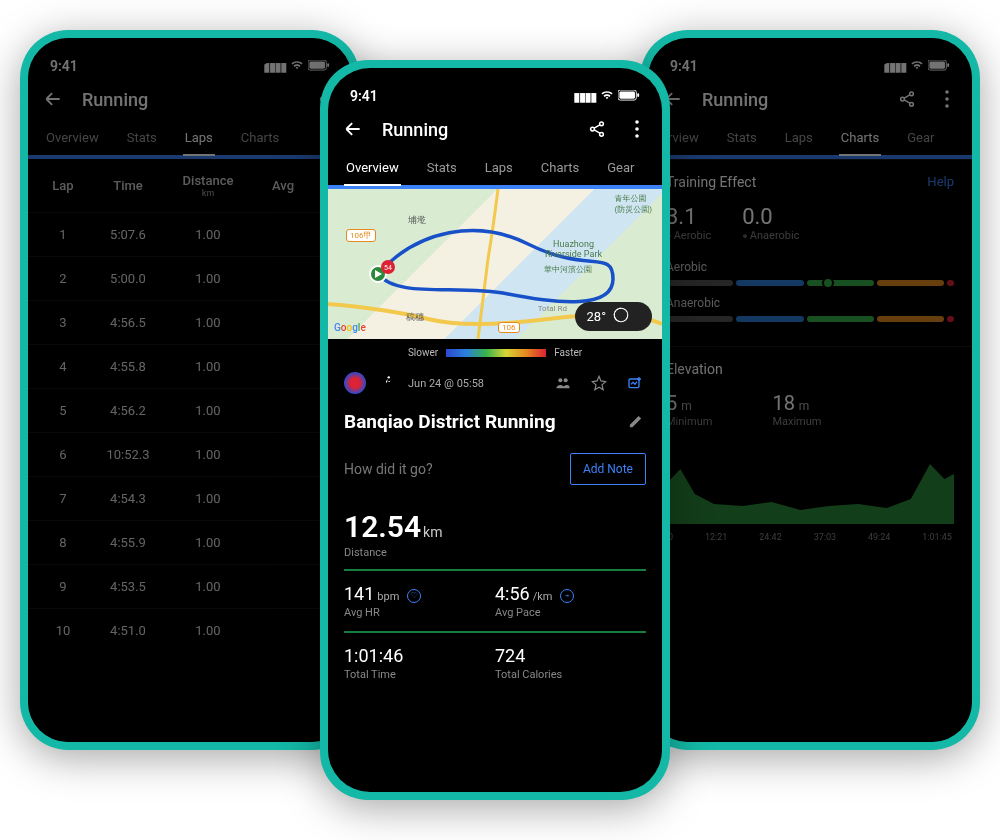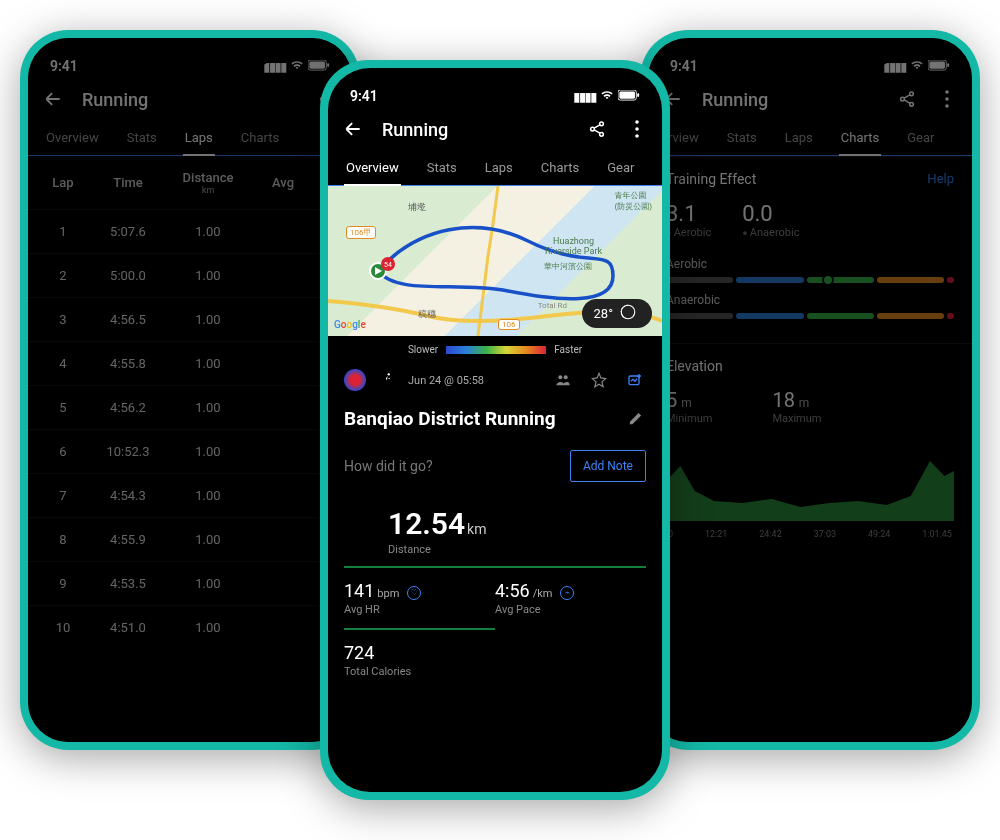--- a/index.html
+++ b/index.html
@@ -34,21 +34,21 @@
     height: 40px; display: flex; align-items: flex-end; justify-content: space-between;
     padding: 0 22px 4px; font-size: 14px; font-weight: 600;
   }
   .status-icons { display: flex; gap: 4px; align-items: center; font-size: 12px; letter-spacing: -1px; }
   .app-bar {
     display: flex; align-items: center; padding: 10px 14px; gap: 18px;
   }
   .app-bar .title { font-size: 18px; font-weight: 500; flex: 1; }
   .icon-btn { width: 22px; height: 22px; display: flex; align-items: center; justify-content: center; cursor: pointer; color: #fff; }
   .tabs {
-    display: flex; padding: 0 4px; gap: 0; border-bottom: 1px solid #3b82f6;
+    display: flex; padding: 0 4px; gap: 0; border-bottom: 4px solid #3b82f6;
     font-size: 13px; color: #9a9a9a;
   }
   .tab { padding: 10px 14px; cursor: pointer; position: relative; }
   .tab.active { color: #fff; }
   .tab.active::after {
     content: ""; position: absolute; bottom: -1px; left: 12px; right: 12px; height: 2px; background: #fff;
   }
   
   .phone-left { left: 20px; top: 30px; }
   .dim-overlay { position:absolute; inset:0; background:rgba(0,0,0,.55); z-index:20; border-radius:40px; pointer-events:none; }
@@ -82,31 +82,31 @@
   .ticks { display:flex; justify-content:space-between; font-size:9px; color:#888; padding: 4px 2px; }
   
   .phone-center { left: 320px; top: 60px; z-index: 30; width: 350px; height: 740px; }
   .phone-center .phone-inner{ border-radius:42px; }
   .map {
     height: 150px; position:relative;
     background: linear-gradient(135deg,#d9ecd2 0%,#d9ecd2 35%,#f4f0e2 35%,#f4f0e2 55%,#cfe6f2 55%,#cfe6f2 70%,#d9ecd2 70%);
   }
   .map-label { position:absolute; font-size:9px; color:#4a7a4a; }
   .route { position:absolute; inset:0; }
-  .weather { position:absolute; right:10px; bottom:8px; background:#222; color:#fff; border-radius:16px; padding:4px 15px 4px 12px; font-size:13px; display:flex; align-items:center; gap:6px;}
+  .weather { position:absolute; right:10px; bottom:8px; background:#222; color:#fff; border-radius:16px; padding:4px 22px 4px 12px; font-size:13px; display:flex; align-items:center; gap:6px;}
   .pace-legend { display:flex; align-items:center; justify-content:center; gap:8px; padding:8px; font-size:10px; color:#bbb;}
   .grad { width:100px; height:8px; background:linear-gradient(90deg,#2b4acf,#2b7fdb,#37b24a,#d8d537,#e58a1f,#d23); }
   .meta-row { display:flex; align-items:center; gap:14px; padding:6px 16px; font-size:11px; color:#aaa;}
   .avatar{ width:22px;height:22px;border-radius:50%; background:radial-gradient(circle,#d23 30%,#2b4acf 70%);}
   .title-row{ display:flex; align-items:center; padding: 10px 16px; gap:10px;}
   .act-title{ font-size:19px; font-weight:700; flex:1;}
   .note-row{ display:flex; align-items:center; padding:10px 16px; gap:10px;}
   .note-prompt{ flex:1; color:#777; font-size:14px;}
   .add-note-btn{ border:1px solid #3b82f6; color:#3b82f6; padding:8px 12px; font-size:12px; border-radius:2px; cursor:pointer;margin-left:36px;}
-  .big-stat{ padding: 14px 16px 10px; margin-left: 44px; }
+  .big-stat{ padding: 14px 16px 10px; }
   .big-val{ font-size:30px; font-weight:600; display:inline-block;}
   .big-unit{ font-size:14px; color:#ccc; margin-left:2px;}
   .big-lbl{ font-size:11px; color:#888; margin-top:2px;}
   .stat-grid{ display:grid; grid-template-columns:1fr 1fr; padding:0 16px;}
   .stat-cell{ padding:12px 0; border-top:2px solid #15803d;}
   .sv{ font-size:18px;} .su{font-size:11px;color:#aaa;margin-left:3px;} .sl{font-size:11px;color:#888;margin-top:2px;}
   .stat-icon{ display:inline-flex; width:14px;height:14px; border:1px solid #3b82f6; border-radius:50%; color:#3b82f6; font-size:8px; align-items:center;justify-content:center; margin-left:4px; vertical-align:2px;}
   .google{position:absolute;left:6px;bottom:6px;font-size:10px;font-weight:500;}
   .google span:nth-child(1){color:#4285F4}.google span:nth-child(2){color:#EA4335}.google span:nth-child(3){color:#FBBC05}.google span:nth-child(4){color:#4285F4}.google span:nth-child(5){color:#34A853}.google span:nth-child(6){color:#EA4335}
 </style>
@@ -392,27 +392,27 @@
     <div class="map">
       <svg class="route" viewBox="0 0 334 150">
         <path d="M0 115 Q 60 120 100 130 T 220 130 T 334 135" stroke="#f2c94c" stroke-width="4" fill="none"></path>
         <path d="M170 0 Q 165 40 160 70 Q 155 110 150 150" stroke="#f2c94c" stroke-width="3" fill="none"></path>
         <path d="M50 85 C 90 40, 150 30, 200 55 C 260 85, 285 60, 285 90 C 285 120, 230 115, 180 105 C 130 95, 70 110, 50 85 Z" fill="none" stroke="#1850c8" stroke-width="3.5"></path>
         <circle cx="50" cy="85" r="8" fill="#2a8a3a" stroke="#fff" stroke-width="2"></circle>
         <path d="M47 81 l7 4 -7 4 z" fill="#fff"></path>
         <circle cx="60" cy="78" r="7" fill="#d23"></circle>
           <text x="60" y="81" font-size="7" fill="#fff" text-anchor="middle">54</text>
       </svg>
-      <div class="map-label" style="left:80px;top:15px;color:#555">埔墘</div>
+      <div class="map-label" style="left:80px;top:25px;color:#555">埔墘</div>
       <div class="map-label" style="right:60px;top:50px;text-align:center;white-space:pre">Huazhong
 Riverside Park</div>
       <div class="map-label" style="right:70px;top:75px;color:#4a7a4a;font-size:8px">華中河濱公園</div>
       <div class="map-label" style="right:10px;top:4px;color:#4a7a4a;font-size:8px;white-space:pre">青年公園
 (防災公園)</div>
-      <div class="map-label" style="left:90px;top:122px;color:#555">稿穗</div>
+      <div class="map-label" style="left:78px;top:122px;color:#555">稿穗</div>
       <div class="map-label" style="left:18px;top:40px;background:#fff;border:1px solid #e58a1f;color:#e58a1f;padding:0 3px;border-radius:3px;font-size:8px">106甲</div>
       <div class="map-label" style="left:170px;top:133px;background:#fff;border:1px solid #e58a1f;color:#e58a1f;padding:0 3px;border-radius:3px;font-size:8px">106</div>
       <div class="map-label" style="right:95px;top:115px;color:#888;font-size:8px">Total Rd</div>
       <div class="google"><span>G</span><span>o</span><span>o</span><span>g</span><span>l</span><span>e</span></div>
       <div class="weather">
         <span>28°</span>
         <span><svg width="18" height="18" viewBox="0 0 24 24" fill="none" stroke="#fff" stroke-width="1.5">
               <circle cx="12" cy="12" r="9"></circle>
               <path d="M12 3a9 9 0 0 0 0 18" stroke-dasharray="2 2"></path>
             </svg></span>
@@ -470,18 +470,22 @@
         <span class="sv">141</span><span class="su">bpm</span>
         <span class="stat-icon">♡</span>
         <div class="sl">Avg HR</div>
       </div>
       <div class="stat-cell">
         <span class="sv">4:56</span><span class="su">/km</span>
         <span class="stat-icon">⌁</span>
         <div class="sl">Avg Pace</div>
       </div>
       <div class="stat-cell">
+        <span class="sv">1:01:46</span>
+        <div class="sl">Total Time</div>
+      </div>
+      <div class="stat-cell">
         <span class="sv">724</span>
         <div class="sl">Total Calories</div>
       </div>
     </div>
   </div>
 </div>
 
 </body></html>

